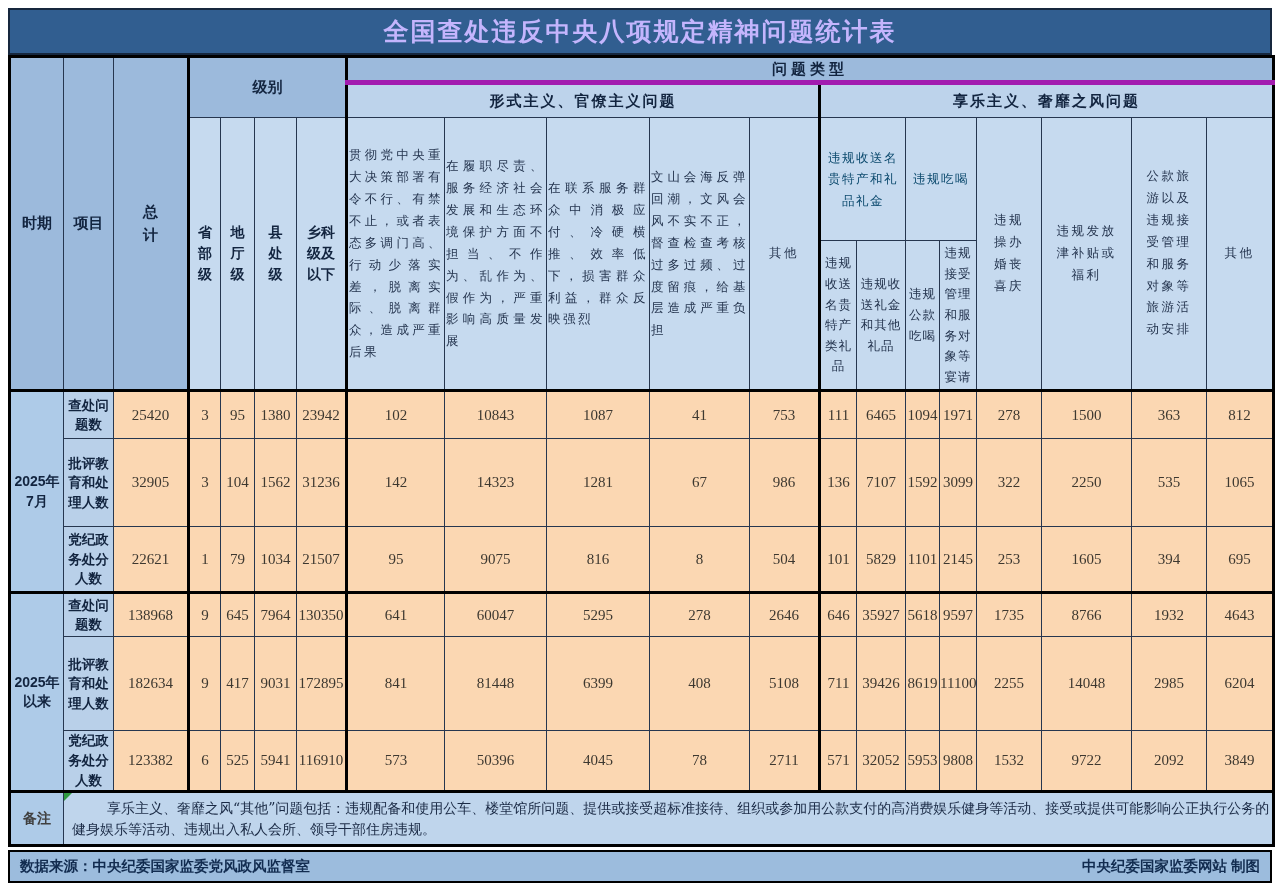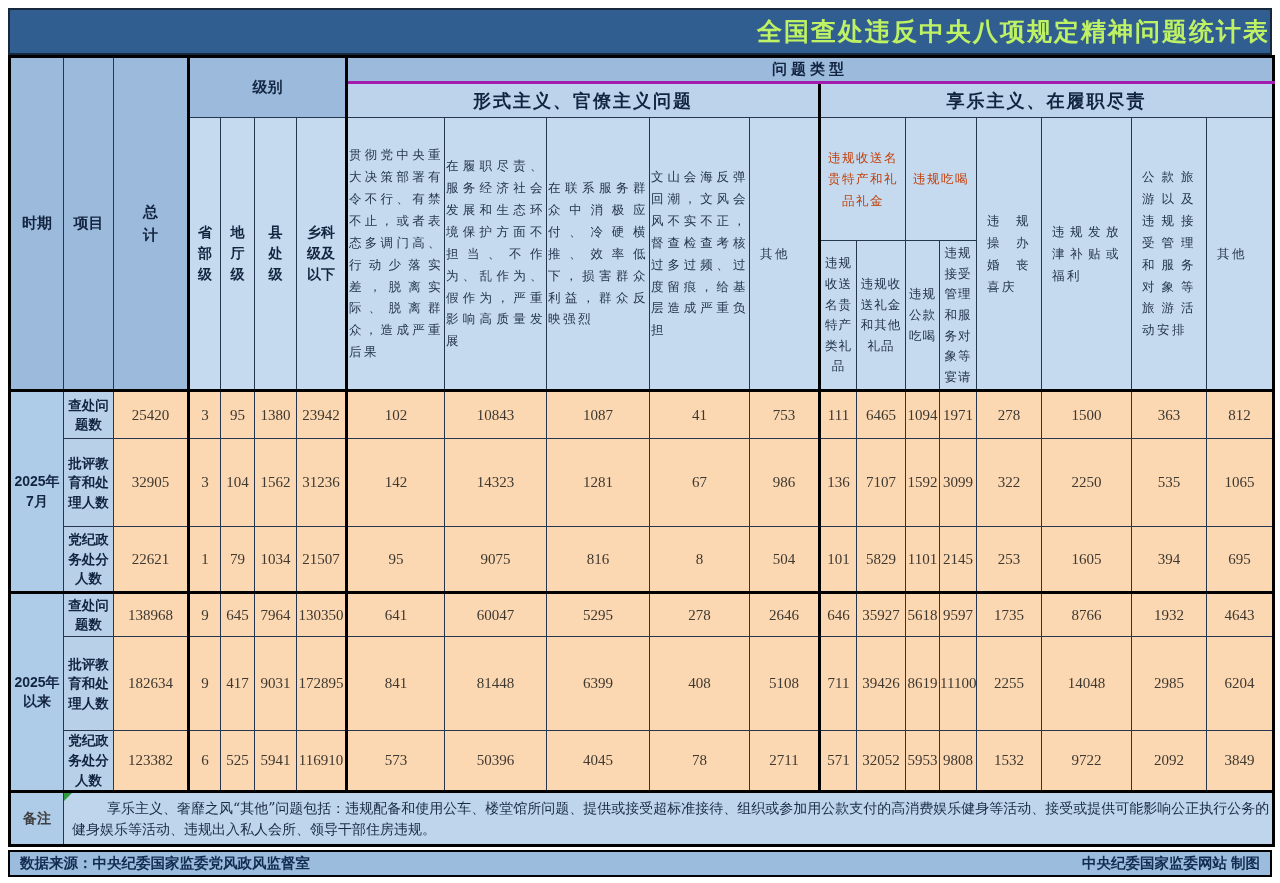--- a/index.html
+++ b/index.html
@@ -2,43 +2,43 @@
 <html><head>
 <meta charset="utf-8">
 <style>
   * { box-sizing: border-box; margin: 0; padding: 0; }
   html,body { width:1280px; height:883px; background:#fff; overflow:hidden;
               font-family:"Liberation Sans", sans-serif; }
   .page { width:1280px; height:883px; padding:8px; background:#fff; }
 
   .title-bar {
     height:47px; background:#315E90; border:2px solid #16273E;
-    display:flex; align-items:center; justify-content:flex-end;
-    color:#bef264; font-family:"DejaVu Serif", serif; font-weight:bold;
+    display:flex; align-items:center; justify-content:center;
+    color:#c4b5fd; font-family:"DejaVu Serif", serif; font-weight:bold;
     font-size:25px; letter-spacing:2px;
   }
 
   table.main { border-collapse:collapse; table-layout:fixed; width:1264px;
                border:3px solid #000; }
   .main th, .main td { border:1px solid #26364f; overflow:hidden; }
 
   
   thead th { background:#9CBADC; color:#12243F; font-weight:bold; vertical-align:middle; text-align:center; }
   tr.hrow1 { height:26px; } tr.hrow2 { height:35px; }
   tr.hrow3 { height:123px; } tr.hrow4 { height:149px; }
   th.top-lbl { font-size:15px; }
-  th.band1 { font-size:15px; border-bottom:3px solid #a21caf; letter-spacing:4px; }
-  th.band2 { background:#BDD3EB; font-size:18px; letter-spacing:2px; }
+  th.band1 { font-size:15px; border-bottom:5px solid #a21caf; letter-spacing:4px; }
+  th.band2 { background:#BDD3EB; font-size:15px; letter-spacing:2px; }
   th.level { background:#C6DAEF; font-size:14px; line-height:1.55; }
   th.desc  { background:#C6DAEF; font-weight:normal; color:#25354F;
              font-family:"DejaVu Serif", serif; font-size:12.5px;
              letter-spacing:2.5px; line-height:1.75; text-align:justify;
              padding:4px 1px; vertical-align:middle; }
-  th.descC { padding:4px 10px; }
-  th.grp   { background:#C6DAEF; font-weight:normal; color:#c2410c;
+  th.descC { text-align:center; padding:4px 10px;font-family:Liberation Serif, serif; }
+  th.grp   { background:#C6DAEF; font-weight:normal; color:#0c4a6e;
              font-family:"DejaVu Serif", serif; font-size:12.5px;
              letter-spacing:1.5px; line-height:1.7; padding:2px 6px; }
   th.sub   { background:#C6DAEF; font-weight:normal; color:#25354F;
              font-family:"DejaVu Serif", serif; font-size:12.5px;
              letter-spacing:1px; line-height:1.65; padding:2px 2px; }
   span.w1 { display:inline-block; width:1.15em; line-height:1.5; }
   span.w2 { display:inline-block; width:2.35em; line-height:1.5; }
 
   
   tbody th.period { background:#AECBE8; font-size:14px; color:#12243F; line-height:1.4; padding:0 2px; }
@@ -54,21 +54,21 @@
   
   tr.note-row { height:54px; }
   tr.note-row th { background:#AECBE8; font-size:14px; color:#404040; }
   td.note-cell { background:#BFD5EC; position:relative; padding:3px 0 3px 8px;
                  font-family:"DejaVu Serif", serif; font-size:14px; color:#1A2A45;
                  vertical-align:middle; }
   td.note-cell p { text-indent:2.5em; line-height:1.45; text-align:left; }
   .comment-marker { position:absolute; top:0; left:0; width:0; height:0;
                     border-top:8px solid #2F9A40; border-right:8px solid transparent; }
 
-  .bottom-bar { width:1264px; height:27px; margin-top:3px; background:#9CBCDD;
+  .bottom-bar { width:1264px; height:33px; margin-top:3px; background:#9CBCDD;
                 border:2px solid #000; display:flex; align-items:center;
                 justify-content:space-between; padding:0 10px;
                 font-weight:bold; font-size:14.5px; color:#122C50; }
 </style>
 </head>
 <body>
 
 <div class="page">
 
   <div class="title-bar">
@@ -101,21 +101,21 @@
     <thead>
       <tr class="hrow1">
         <th rowspan="4" class="top-lbl">时期</th>
         <th rowspan="4" class="top-lbl">项目</th>
         <th rowspan="4" class="top-lbl thickR"><span class="w1">总计</span></th>
         <th colspan="4" rowspan="2" class="top-lbl thickR">级别</th>
         <th colspan="13" class="band1">问题类型</th>
       </tr>
       <tr class="hrow2">
         <th colspan="5" class="band2 thickR">形式主义、官僚主义问题</th>
-        <th colspan="8" class="band2">享乐主义、在履职尽责</th>
+        <th colspan="8" class="band2">享乐主义、奢靡之风问题</th>
       </tr>
       <tr class="hrow3">
         <th rowspan="2" class="level"><span class="w1">省部级</span></th>
         <th rowspan="2" class="level"><span class="w1">地厅级</span></th>
         <th rowspan="2" class="level"><span class="w1">县处级</span></th>
         <th rowspan="2" class="level thickR"><span class="w2">乡科级及以下</span></th>
         <th rowspan="2" class="desc">贯彻党中央重大决策部署有令不行、有禁不止，或者表态多调门高、行动少落实差，脱离实际、脱离群众，造成严重后果</th>
         <th rowspan="2" class="desc">在履职尽责、服务经济社会发展和生态环境保护方面不担当、不作为、乱作为、假作为，严重影响高质量发展</th>
         <th rowspan="2" class="desc">在联系服务群众中消极应付、冷硬横推、效率低下，损害群众利益，群众反映强烈</th>
         <th rowspan="2" class="desc">文山会海反弹回潮，文风会风不实不正，督查检查考核过多过频、过度留痕，给基层造成严重负担</th>

